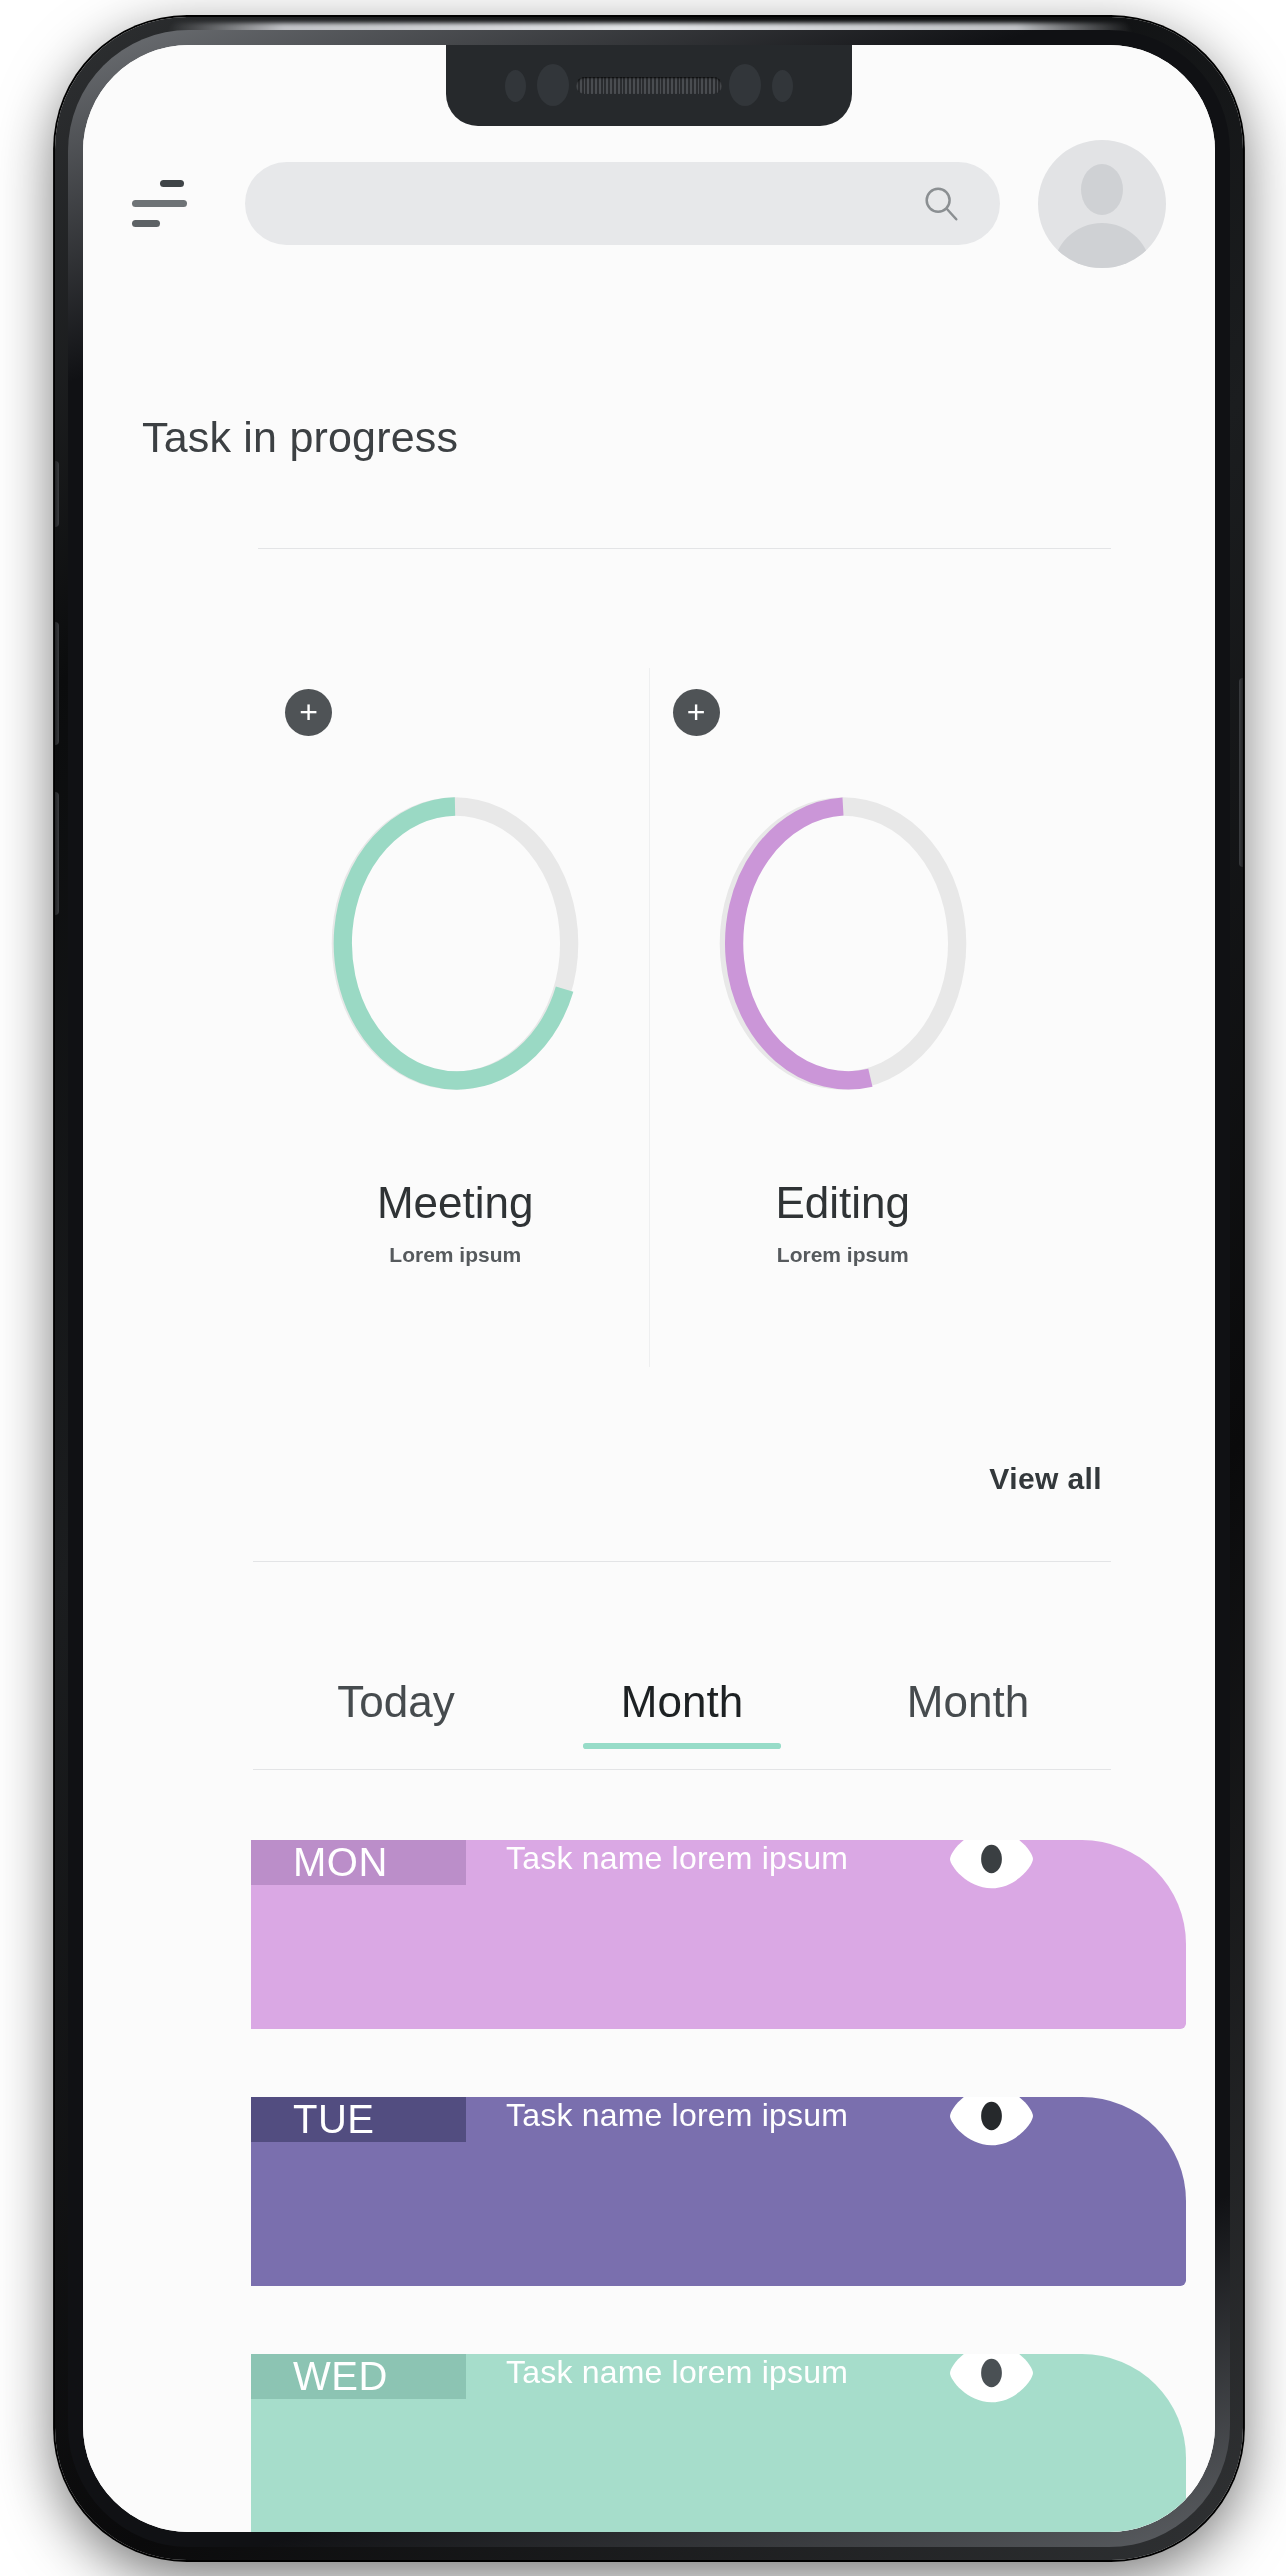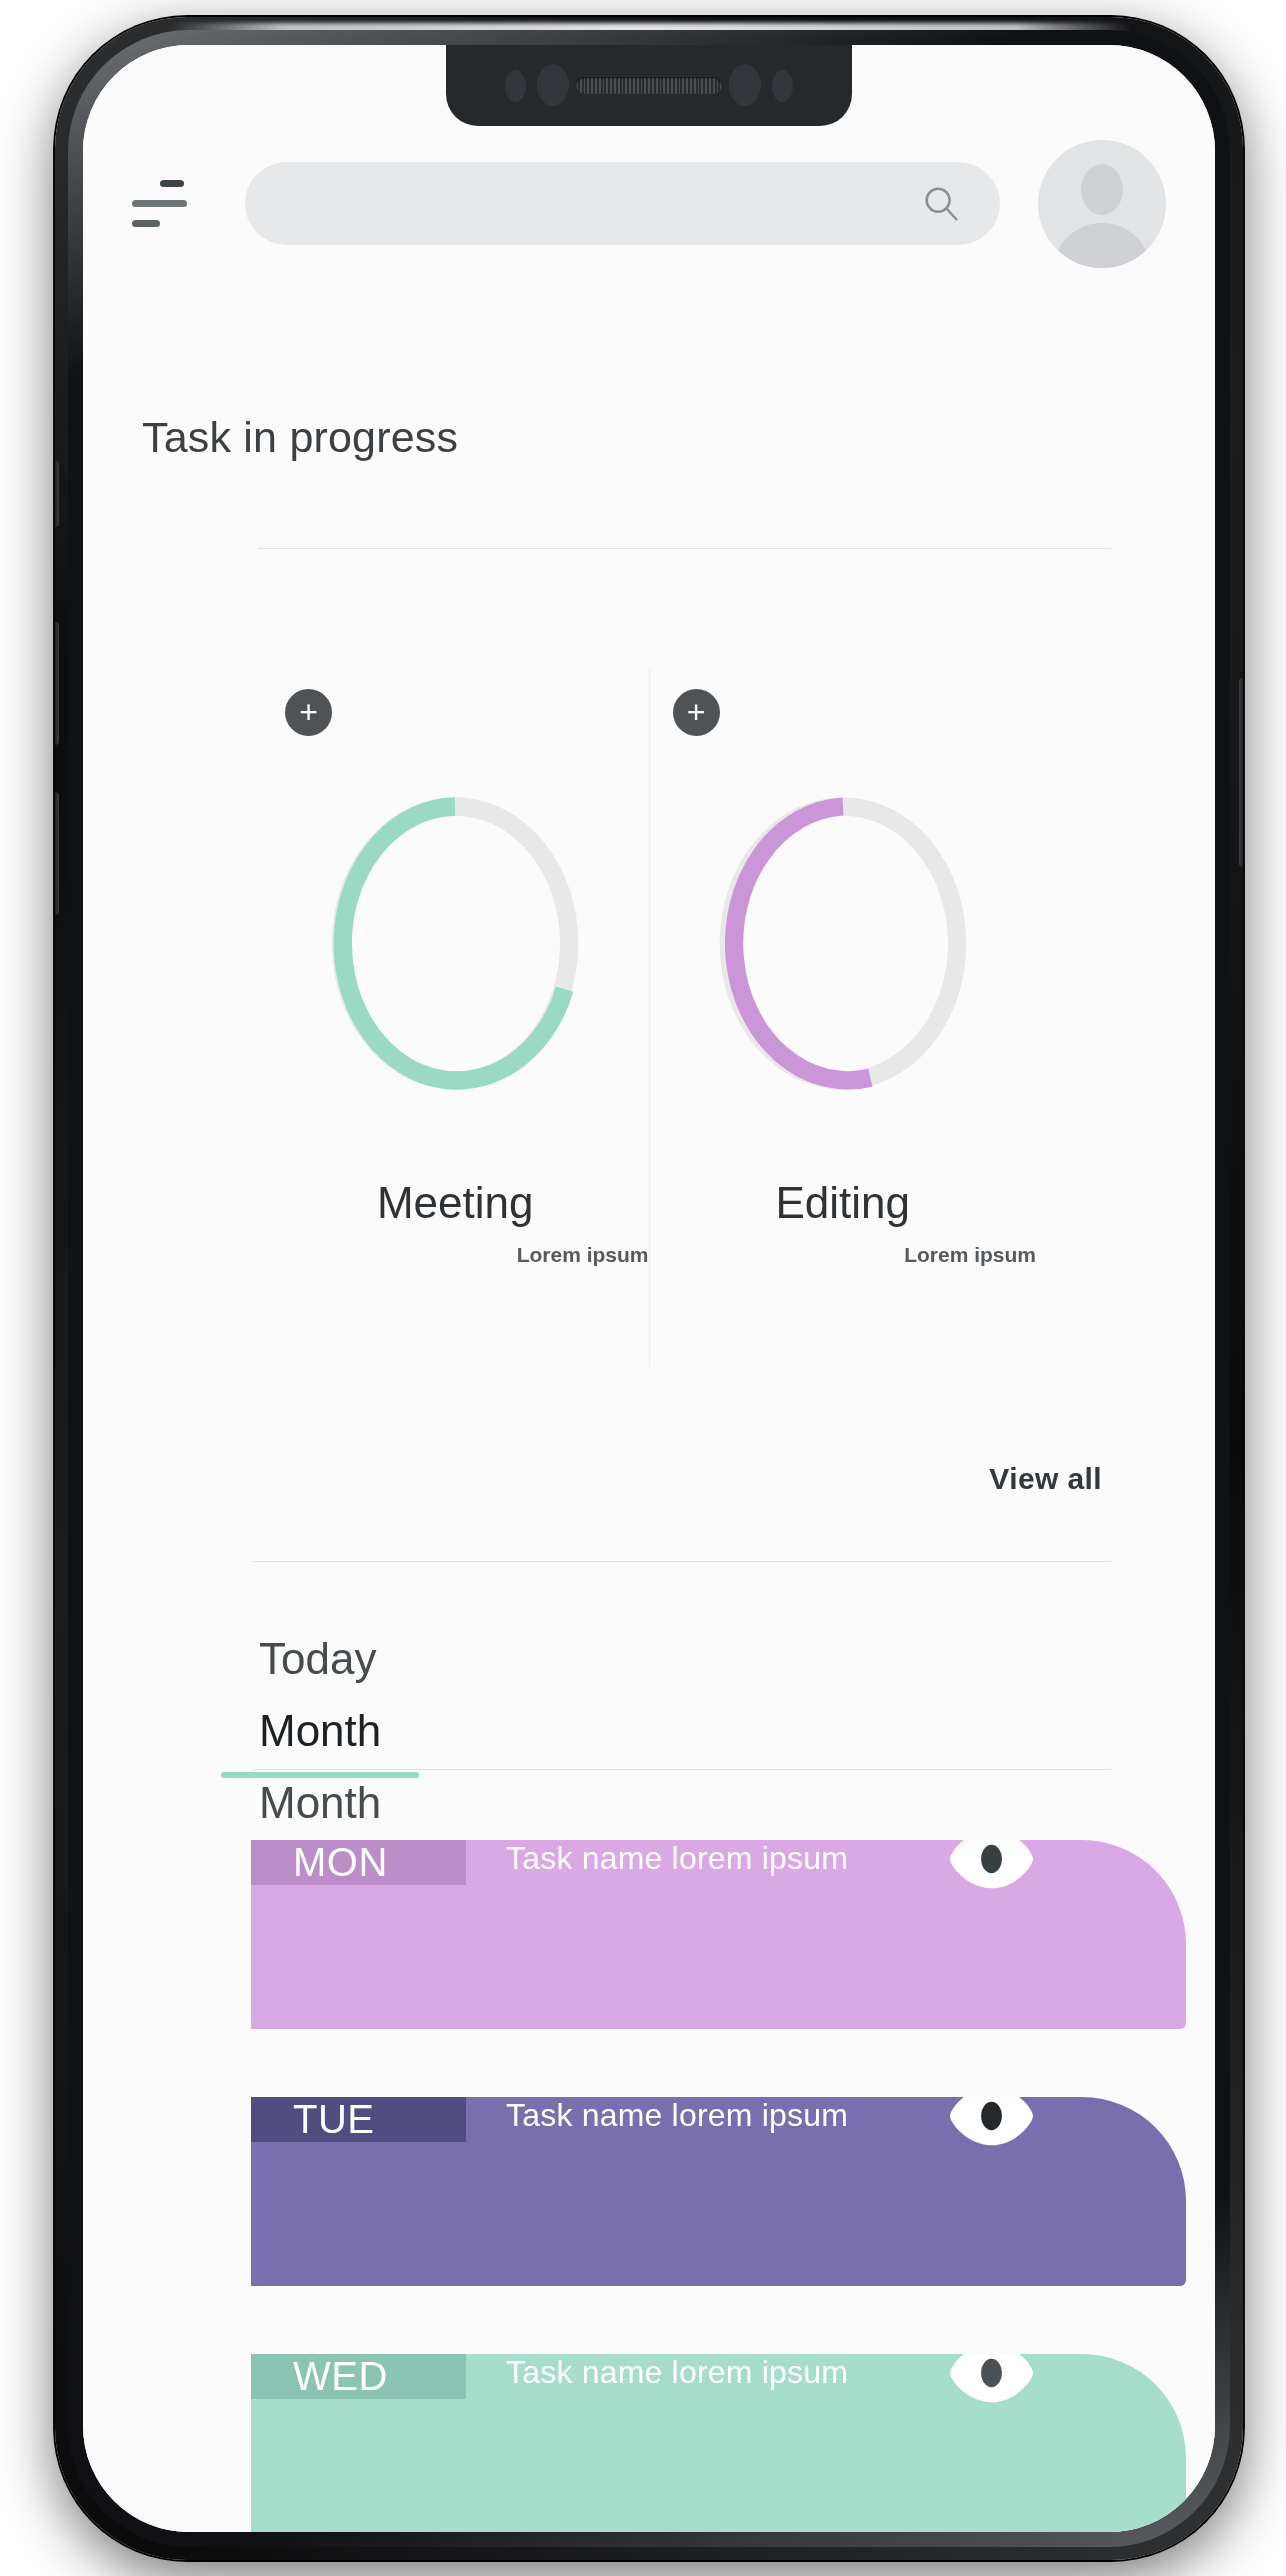--- a/index.html
+++ b/index.html
@@ -269,21 +269,21 @@
   }
   .ring-wrap svg { display: block; width: 100%; height: 100%; }
   .card-label {
     text-align: center;
     margin-top: 74px;
     font-size: 44px;
     color: #2f3335;
     font-weight: 400;
   }
   .card-sub {
-    text-align: right;
+    text-align: center;
     margin-top: 15px;
     font-size: 21px;
     color: #565a5d;
     font-weight: 700;
   }
 
   
   .view-all {
     position: absolute;
     top: 1417px;
@@ -299,22 +299,21 @@
     font-family: "Liberation Sans", sans-serif;
   }
 
   
   .tabs {
     position: absolute;
     left: 170px; right: 104px;
     top: 1568px;
     height: 157px;
     display: flex;
-    align-items: flex-start;
-    flex-direction: column;
+    align-items: center;
   }
   .tab {
     flex: 1 1 0;
     text-align: center;
     font-size: 44px;
     color: #464b4e;
     font-weight: 400;
     position: relative;
     padding-top: 21px;
     background: none;

